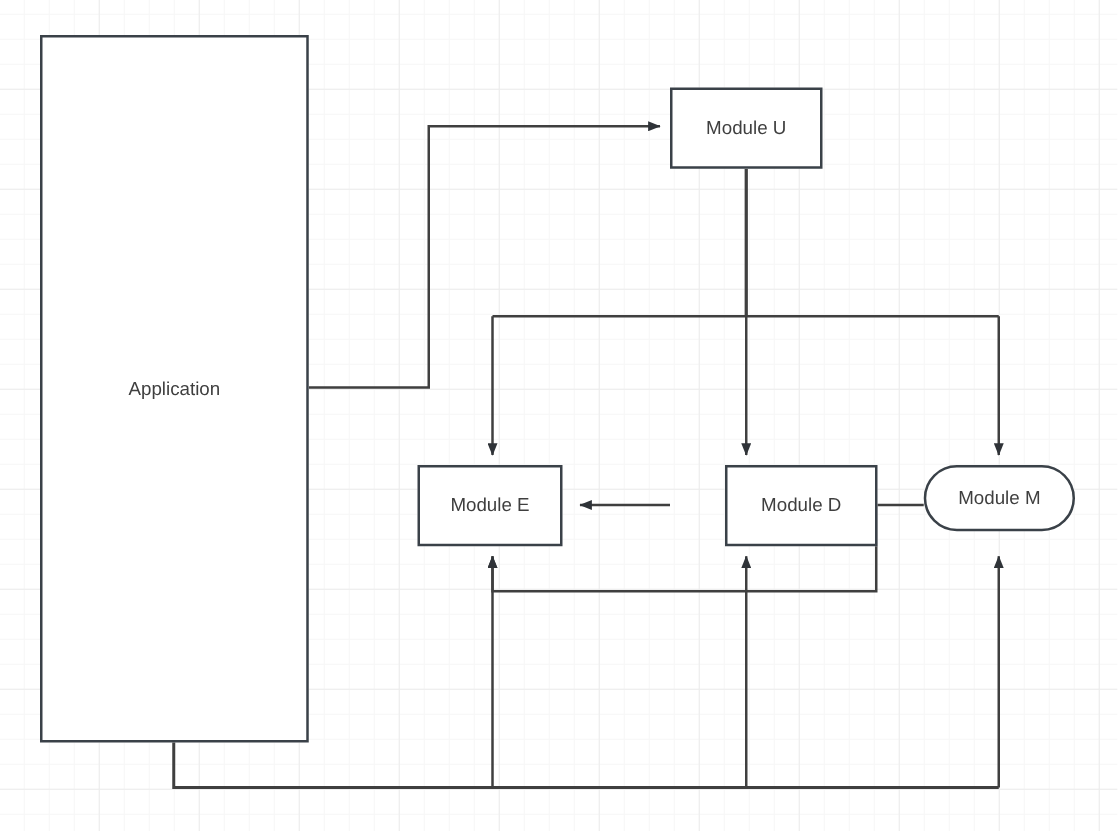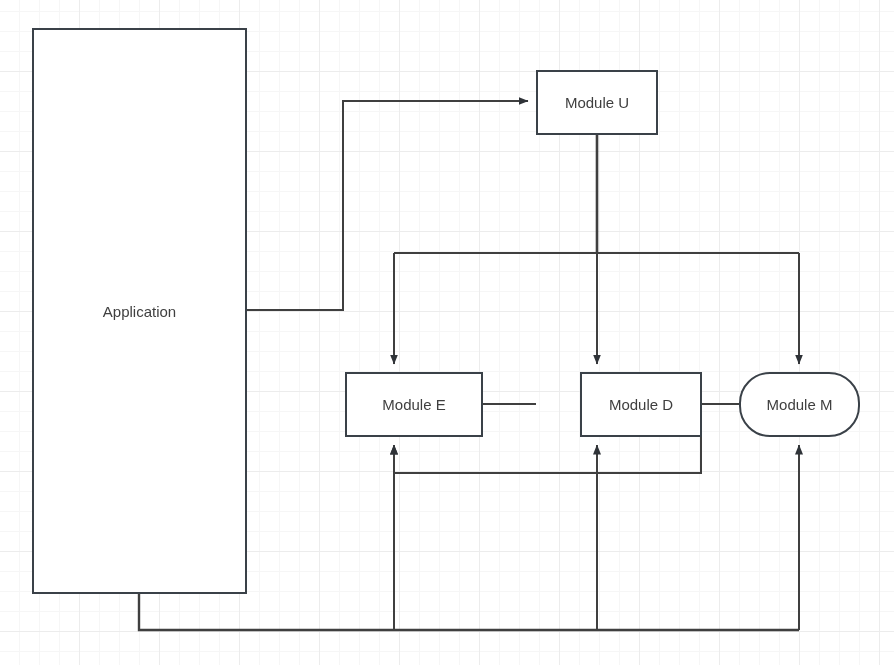--- a/index.html
+++ b/index.html
@@ -89,25 +89,25 @@
   </svg>
 
   <div class="node" style="left:32px; top:28px; width:215px; height:566px;">
     <span class="node-label">Application</span>
   </div>
 
   <div class="node" style="left:536px; top:70px; width:122px; height:65px;">
     <span class="node-label">Module U</span>
   </div>
 
-  <div class="node" style="left:345px; top:372px; width:138px; height:65px;">
+  <div class="node" style="left:334px; top:372px; width:116px; height:65px;">
     <span class="node-label">Module E</span>
   </div>
 
   <div class="node" style="left:536px; top:372px; width:122px; height:65px;margin-left:44px;">
     <span class="node-label">Module D</span>
   </div>
 
-  <div class="node" style="left:739px; top:372px; width:121px; height:65px;border-radius:31px;">
+  <div class="node" style="left:739px; top:372px; width:121px; height:53px;border-radius:31px;">
     <span class="node-label">Module M</span>
   </div>
 
 </div>
 
 </body></html>

